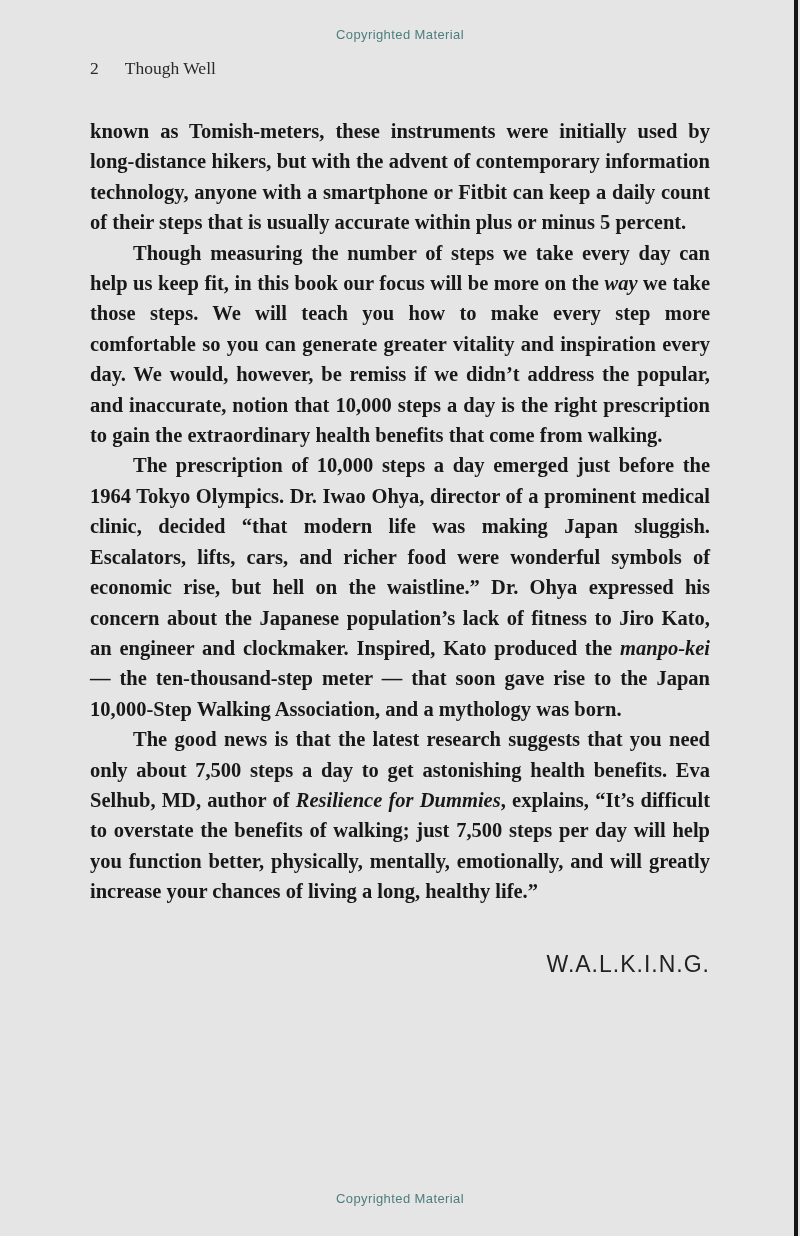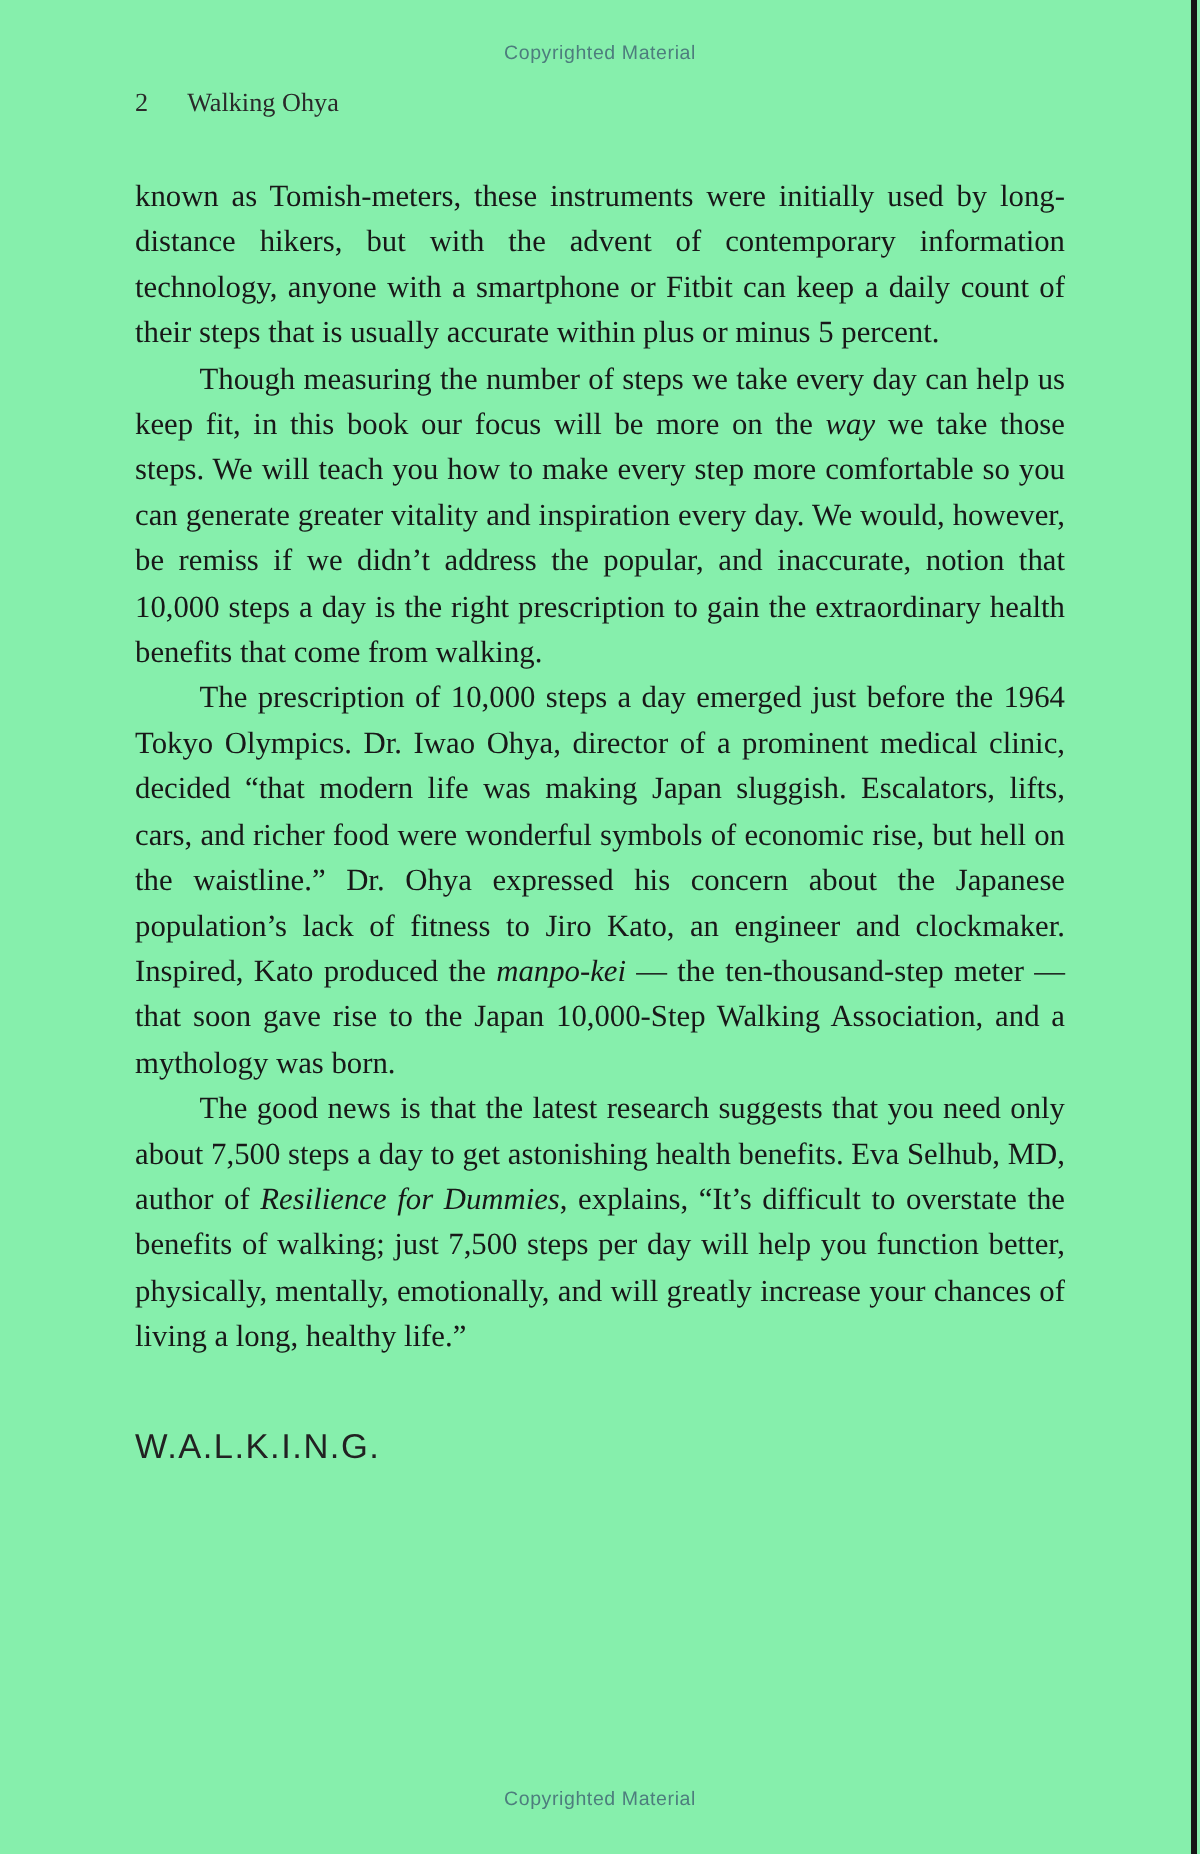--- a/index.html
+++ b/index.html
@@ -4,21 +4,21 @@
 <style>
   html, body {
     margin: 0;
     padding: 0;
     background: #ffffff;
   }
   .page {
     position: relative;
     width: 800px;
     height: 1236px;
-    background: #86efac;
+    background: #e5e5e5;
     overflow: hidden;
     font-family: "Liberation Serif", serif;
     color: #1b1b1b;
   }
   .page-edge {
     position: absolute;
     top: 0;
     right: 2px;
     width: 4px;
     height: 100%;
@@ -53,48 +53,49 @@
     margin: 37px 90px 0 90px;
     font-size: 20.5px;
     line-height: 30.4px;
     text-align: justify;
     color: #181818;
   }
   .body-text p {
     margin: 0;
     padding: 0;
     text-indent: 2.1em;
+    font-weight: bold;
   }
   .body-text p.noindent {
     text-indent: 0;
   }
   .body-text em {
     font-style: italic;
   }
   .section-heading {
     font-family: "Liberation Sans", sans-serif;
     font-weight: 400;
     font-size: 23px;
     letter-spacing: 1px;
-    text-align: left;
+    text-align: right;
     color: #222222;
     margin: 42px 0 28px 0;
   }
 </style>
 </head>
 <body>
 
 <div class="page">
 
   <div class="page-edge"></div>
 
   <div class="copyright top">Copyrighted Material</div>
 
   <div class="running-header">
-    <span class="pagenum">2</span><span>Walking Ohya</span>
+    <span class="pagenum">2</span><span>Though Well</span>
   </div>
 
   <div class="body-text">
 
     <p class="noindent"><span>known as Tomish-meters, these instruments were initially used by long-distance hikers, but with the advent of contemporary information technology, anyone with a smartphone or Fitbit can keep a daily count of their steps that is usually accurate within plus or minus 5 percent.</span></p>
 
     <p><span>Though measuring the number of steps we take every day can help us keep fit, in this book our focus will be more on the </span><em>way</em><span> we take those steps. We will teach you how to make every step more comfortable so you can generate greater vitality and inspiration every day. We would, however, be remiss if we didn’t address the popular, and inaccurate, notion that 10,000 steps a day is the right prescription to gain the extraordinary health benefits that come from walking.</span></p>
 
     <p><span>The prescription of 10,000 steps a day emerged just before the 1964 Tokyo Olympics. Dr. Iwao Ohya, director of a prominent medical clinic, decided “that modern life was making Japan sluggish. Escalators, lifts, cars, and richer food were wonderful symbols of economic rise, but hell on the waistline.” Dr. Ohya expressed his concern about the Japanese population’s lack of fitness to Jiro Kato, an engineer and clockmaker. Inspired, Kato produced the </span><em>manpo-kei</em><span> — the ten-thousand-step meter — that soon gave rise to the Japan 10,000-Step Walking Association, and a mythology was born.</span></p>
 

